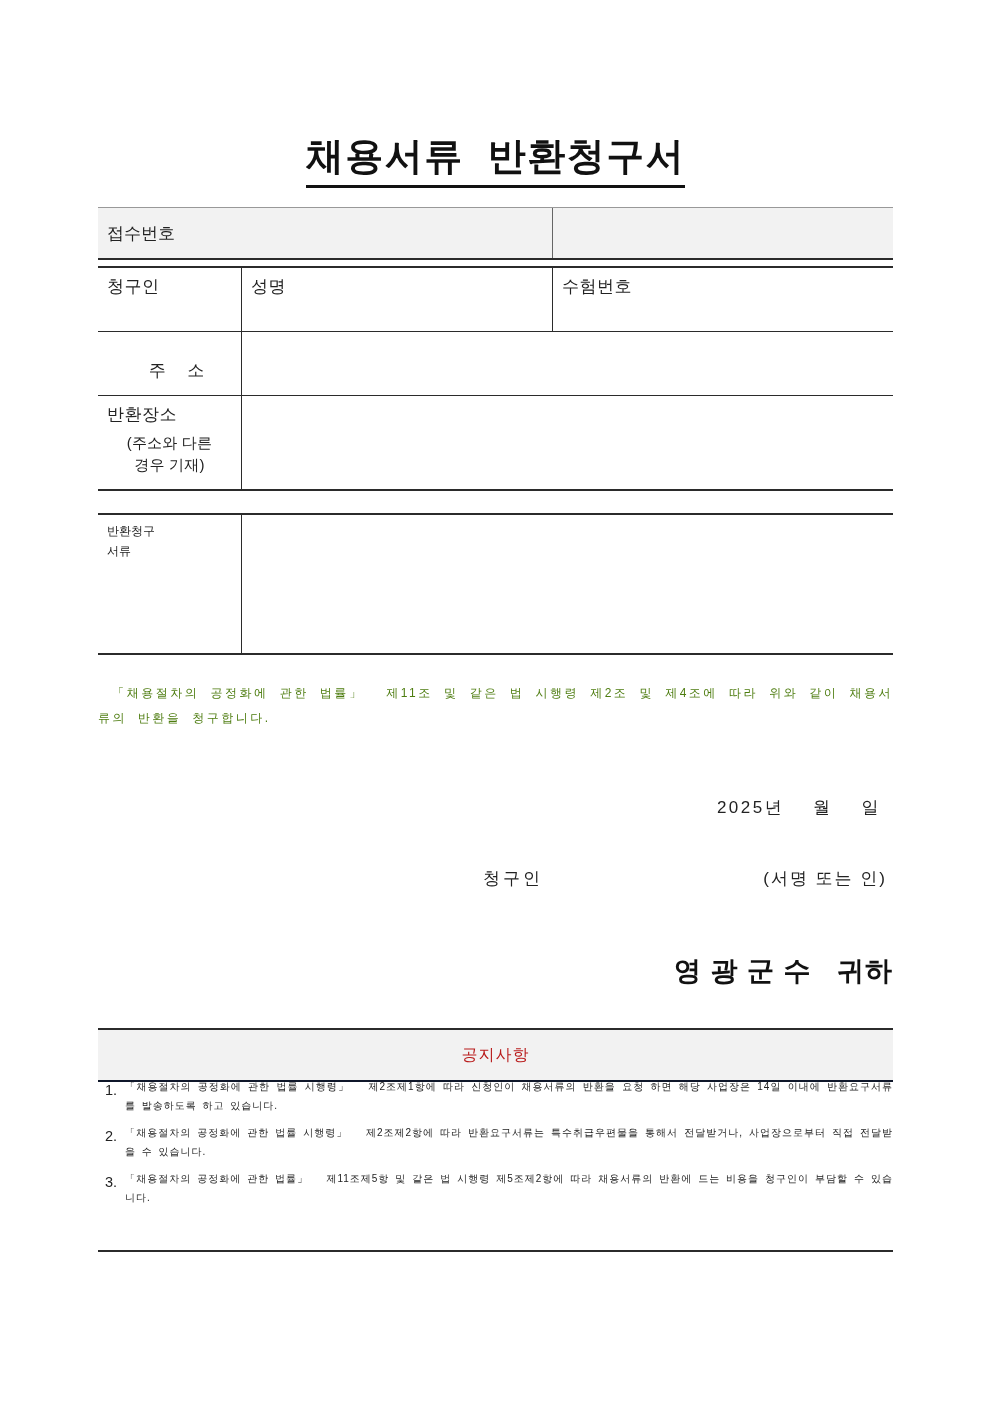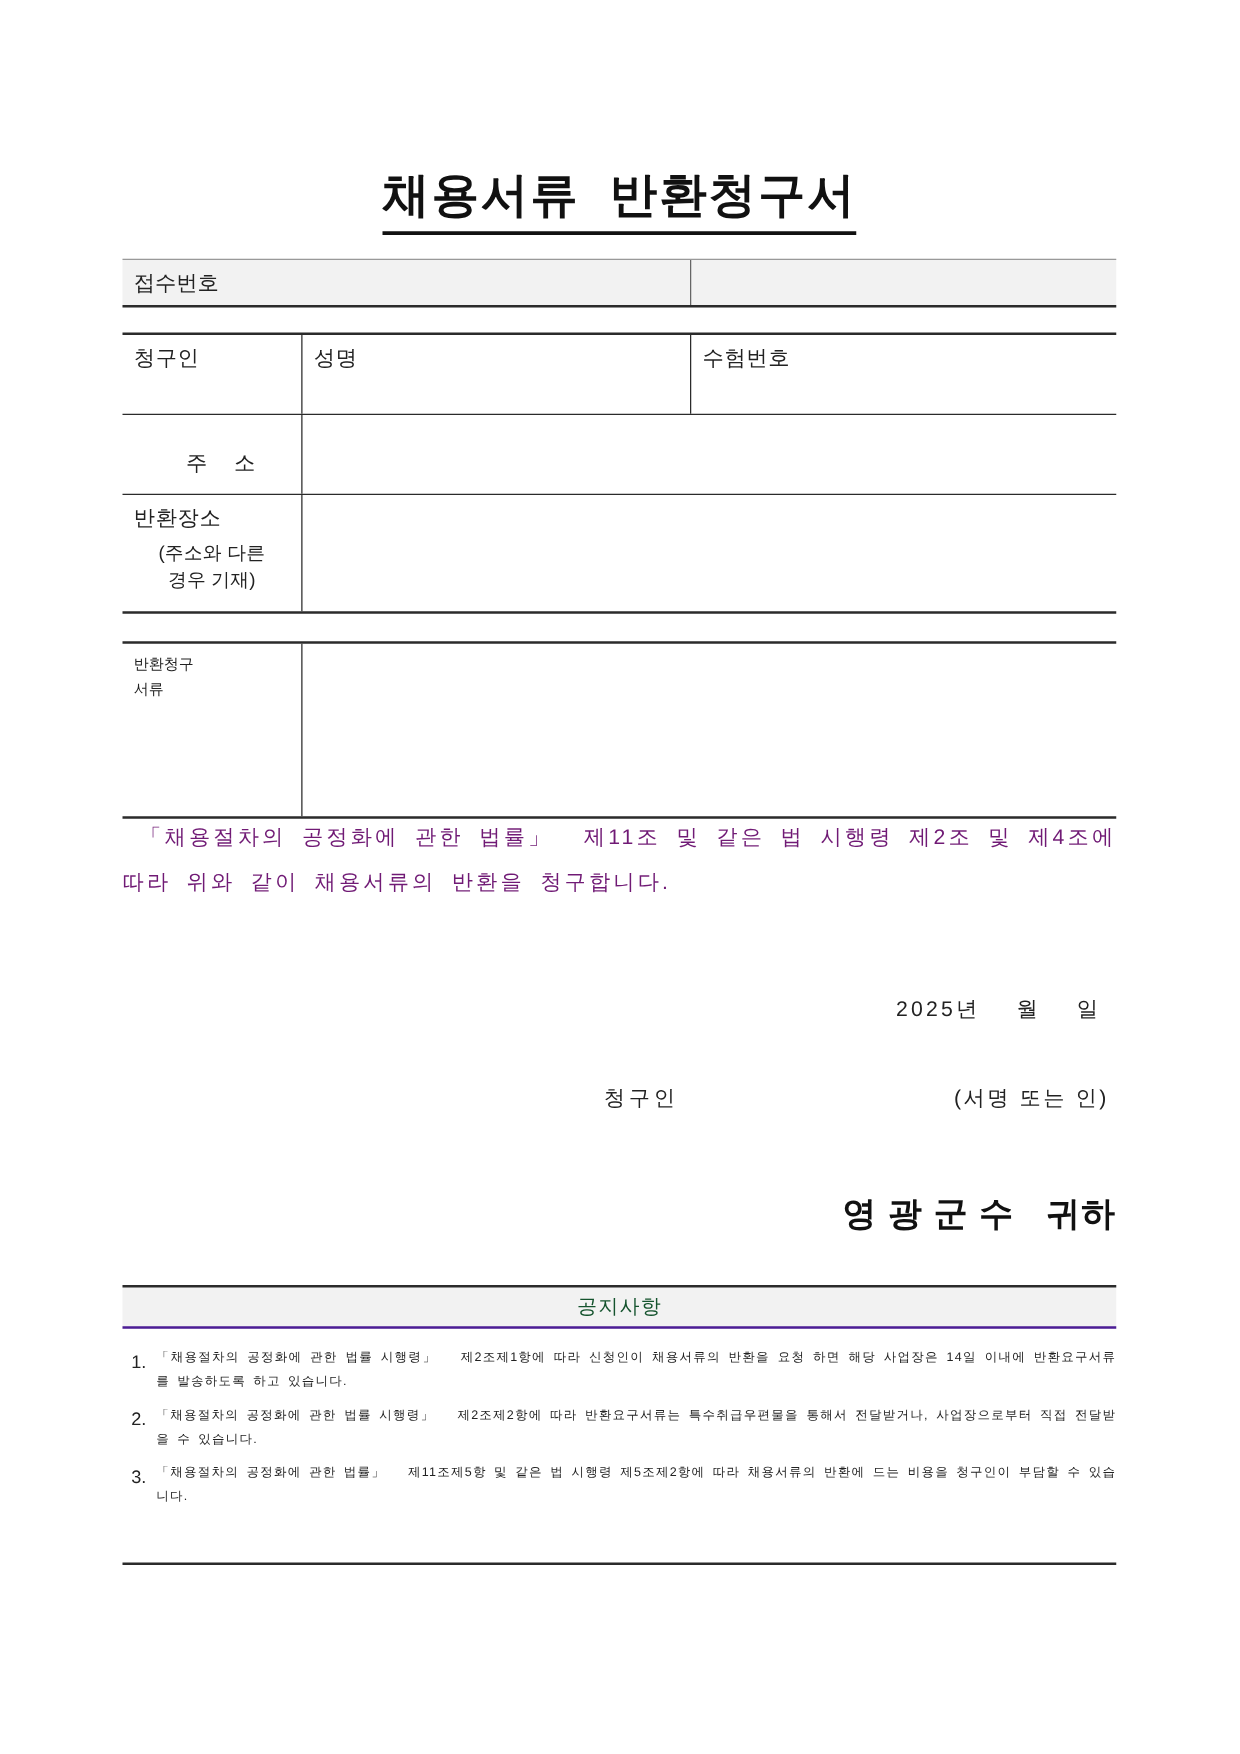--- a/index.html
+++ b/index.html
@@ -17,21 +17,21 @@
   .title-wrap { top: 131px; text-align: center; }
   .title {
     display: inline-block;
     font-size: 38px; font-weight: bold; color: #111;
     letter-spacing: 1.5px; white-space: pre;
     border-bottom: 3px solid #111; padding-bottom: 3px;
   }
 
   
   .receipt-table {
-    top: 207px; height: 39px;
+    top: 207px; height: 53px;
     background: #f2f2f2;
     border-top: 1px solid #999; border-bottom: 2px solid #2b2b2b;
     display: flex; align-items: center;
   }
   .receipt-cell { font-size: 17px; color: #222; padding-left: 9px; height: 100%; display: flex; align-items: center; }
   .receipt-cell.c1 { width: 455px; border-right: 1px solid #666; }
   .receipt-cell.c2 { flex: 1; }
 
   
   .app-table { top: 266px; border-top: 2px solid #2b2b2b; border-bottom: 2px solid #2b2b2b; }
@@ -47,46 +47,46 @@
   .cell .sub { font-size: 15px; line-height: 1.45; display: block; margin-top: 6px; letter-spacing: 0.2px; text-align: center; }
   .pre { white-space: pre-wrap; }
 
   
   .docs-table { top: 513px; height: 142px; border-top: 2px solid #2b2b2b; border-bottom: 2px solid #2b2b2b; display: flex; }
   .docs-label { width: 144px; border-right: 1px solid #2b2b2b; padding: 7px 9px; font-size: 12px; line-height: 1.65; }
   .docs-value { flex: 1; }
 
   
   .statement {
-    top: 652px;
-    font-size: 17px; line-height: 2.12;
+    top: 681px;
+    font-size: 12px; line-height: 2.12;
     letter-spacing: 2.5px; word-spacing: 5px;
     text-align: justify; text-indent: 14px;
-    white-space: pre-wrap; color: #701a75;
+    white-space: pre-wrap; color: #4d7c0f;
   }
 
   
   .date-line { top: 796px; text-align: right; padding-right: 12px; font-size: 17px; letter-spacing: 2.5px; white-space: pre; }
 
   
   .sign-line { top: 867px; height: 26px; }
   .sign-claimant { position: absolute; left: 385px; font-size: 17px; letter-spacing: 3px; }
   .sign-note { position: absolute; right: 6px; font-size: 17px; letter-spacing: 2px; white-space: pre; }
 
   
   .addressee-line { top: 953px; text-align: right; }
   .addressee { font-size: 27px; font-weight: bold; letter-spacing: 1px; white-space: pre; color: #111; }
 
   
   .notice-bar {
-    top: 1028px; height: 35px;
+    top: 1028px; height: 54px;
     background: #f2f2f2;
-    border-top: 2px solid #2b2b2b; border-bottom: 2px solid #4c1d95;
+    border-top: 2px solid #2b2b2b; border-bottom: 2px solid #0f172a;
     display: flex; align-items: center; justify-content: center;
-    font-size: 16px; color: #14532d; letter-spacing: 1px;
+    font-size: 16px; color: #b91c1c; letter-spacing: 1px;
   }
   .notice-list { top: 1077px; }
   .notice-item { display: flex; margin-bottom: 8px; }
   .notice-no { width: 20px; margin-left: 7px; flex: none; font-size: 14.5px; line-height: 1.9; color: #222; }
   .notice-text {
     flex: 1; font-size: 10px; line-height: 1.9;
     letter-spacing: 1px; word-spacing: 2px;
     text-align: justify; color: #222; white-space: pre-wrap;
   }
   .bottom-rule { top: 1250px; border-top: 2px solid #2b2b2b; height: 0; }

